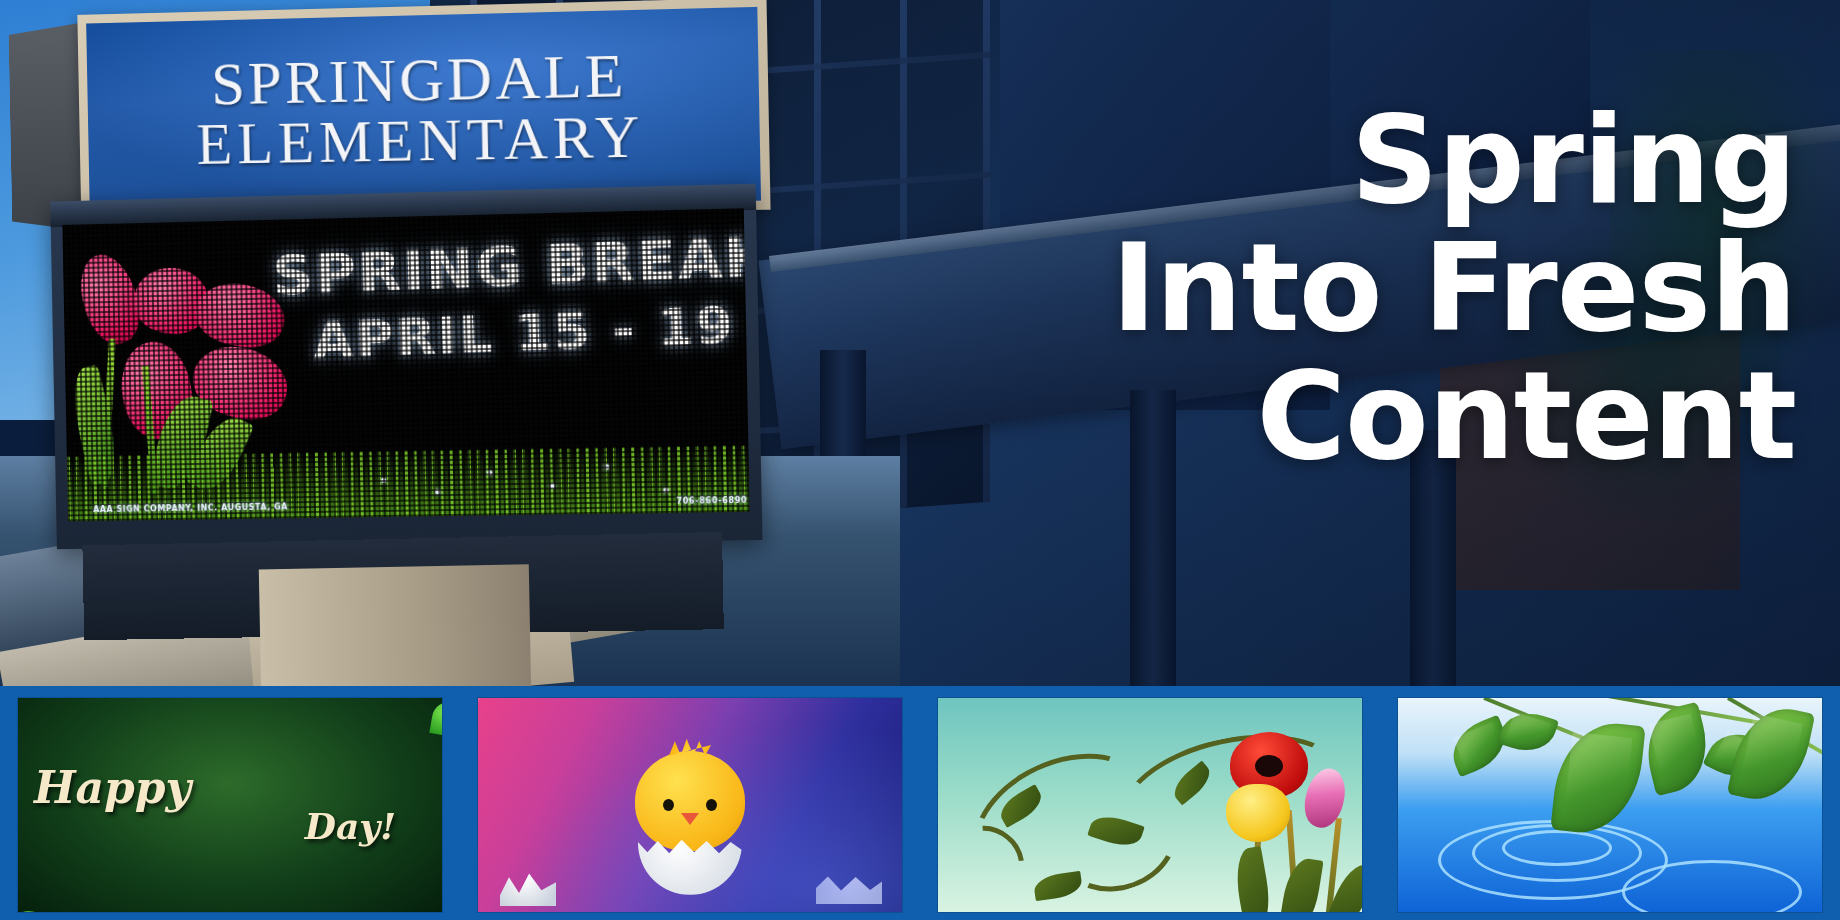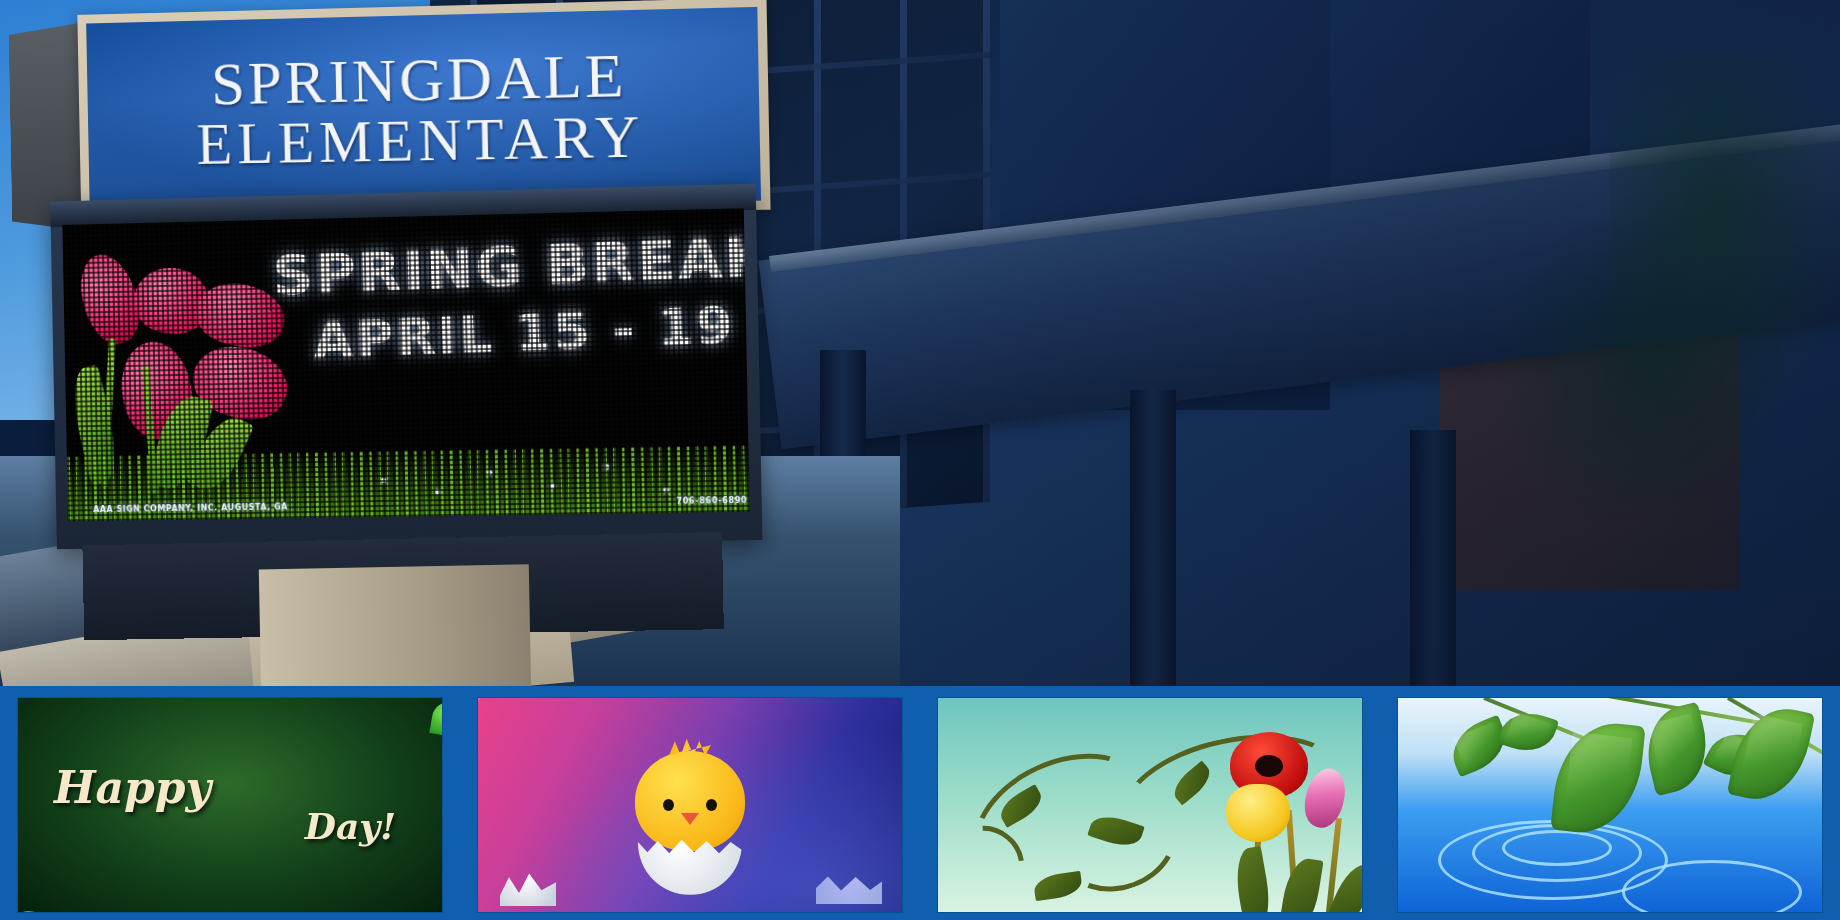--- a/index.html
+++ b/index.html
@@ -225,21 +225,21 @@
     padding:12px 18px 8px 18px;
   }
   .thumb{
     position:relative; width:100%; height:100%; overflow:hidden;
     box-shadow:0 0 0 1px rgba(0,0,0,.15);
   }
 
   
   .t1{ background:radial-gradient(ellipse at 50% 40%, #2d6b2a 0%, #12401a 55%, #05200c 100%); }
   .t1 .stp-wrap{ position:absolute; inset:0; display:flex; flex-direction:column;
-    justify-content:center; padding-left:36px; }
+    justify-content:center; padding-left:16px; }
   .stp-happy{
     font-family:"DejaVu Serif", serif; font-style:italic; font-weight:bold;
     font-size:44px; color:#f6e9c9; line-height:.95;
     text-shadow:2px 3px 4px rgba(0,0,0,.7);
   }
   .stp-main{
     font-family:"DejaVu Sans", sans-serif; font-weight:bold; font-size:50px;
     line-height:.92; letter-spacing:-1px;
     background:linear-gradient(180deg,#fff3b0 0%,#f6c343 40%,#c9881a 65%,#f3d267 100%);
     -webkit-background-clip:text; background-clip:text; color:transparent;
@@ -396,20 +396,25 @@
             <span>AAA SIGN COMPANY, INC. AUGUSTA, GA</span>
             <span>706-860-6890</span>
           </div>
         </div>
       </div>
 
       <div class="led-base"></div>
       <div class="sign-post"></div>
     </div>
 
+    <div class="headline">
+      <div>Spring</div>
+      <div>Into Fresh</div>
+      <div>Content</div>
+    </div>
   </div>
 
   <div class="strip">
 
     <div class="thumb-cell">
       <div class="thumb t1">
         <div class="clover" style="right:10px;top:4px;">
           <i style="left:0;top:0;transform:rotate(10deg)"></i>
 
           <i style="left:10px;top:28px;transform:rotate(190deg)"></i>

